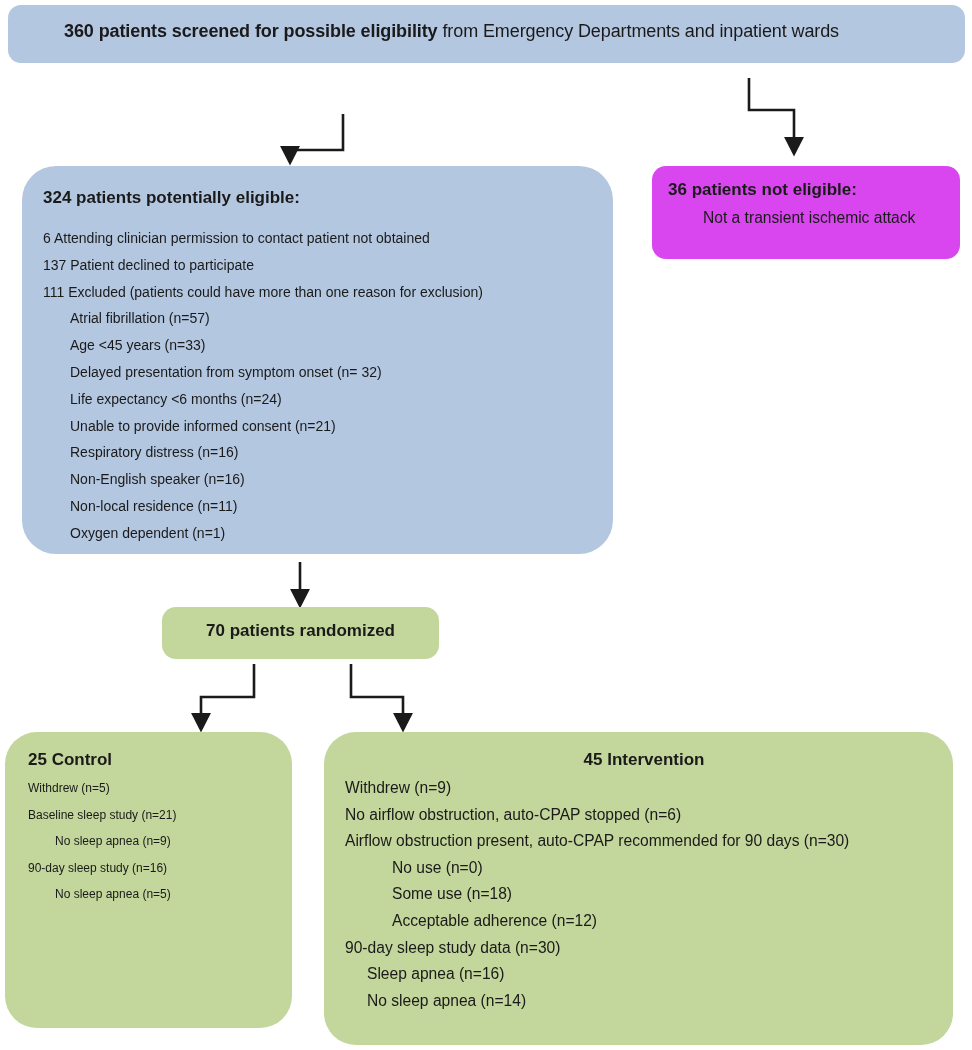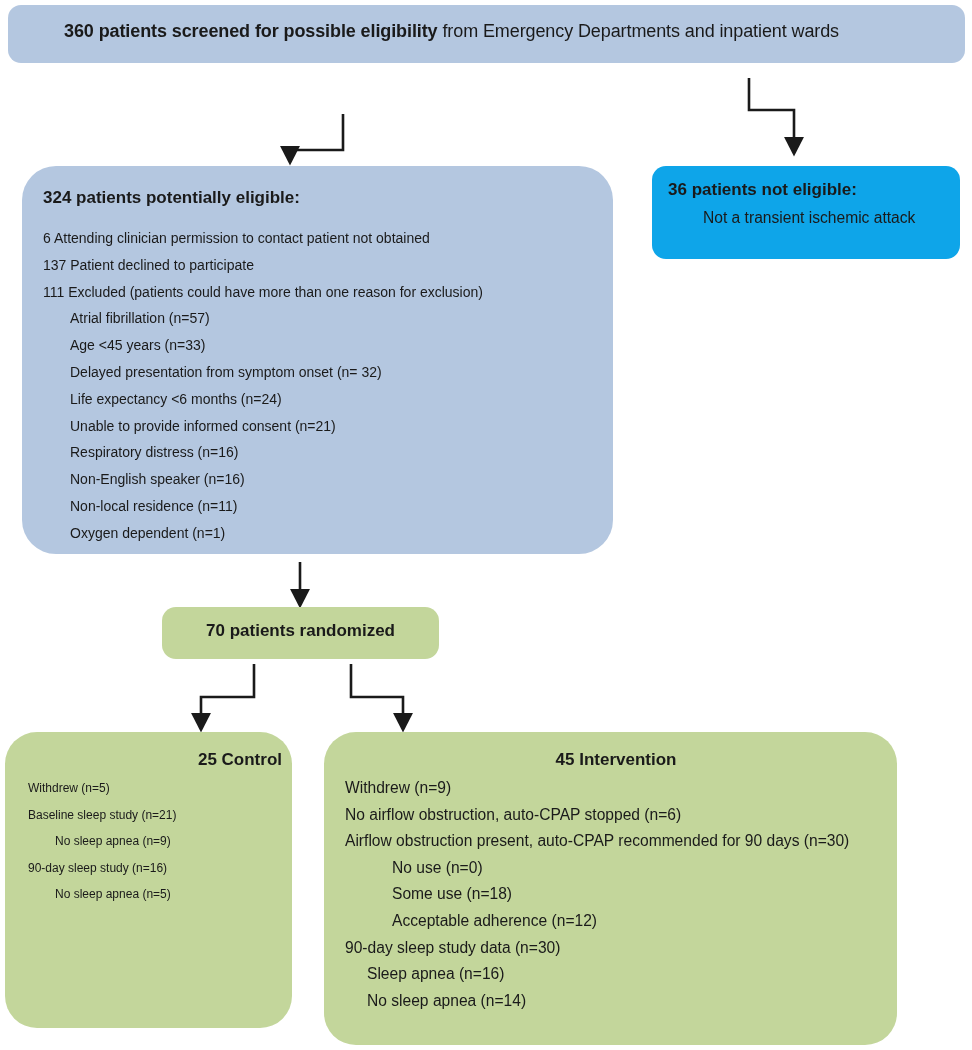--- a/index.html
+++ b/index.html
@@ -18,21 +18,21 @@
     height: 1050px;
     background: #ffffff;
     overflow: hidden;
   }
   .box {
     position: absolute;
     box-sizing: border-box;
     color: #1a1a1a;
   }
   .box-blue   { background: #b4c7e0; }
-  .box-pink   { background: #0ea5e9; }
+  .box-pink   { background: #d946ef; }
   .box-green  { background: #c3d69b; }
 
   .r-small  { border-radius: 13px; }
   .r-big    { border-radius: 34px; }
   .r-med    { border-radius: 14px; }
   .r-bottom { border-radius: 32px; }
 
   .hdr {
     font-weight: bold;
   }
@@ -109,32 +109,32 @@
   #control-box {
     left: 5px; top: 732px;
     width: 287px; height: 296px;
   }
   #control-box .inner {
     position: absolute;
     left: 23px; top: 18px; right: 10px;
   }
   #control-box .hdr {
     font-size: 17px;
-    text-align: right;
+    text-align: left;
     margin-bottom: 5px;
   }
   #control-box .line {
     font-size: 12px;
     line-height: 26.6px;
   }
 
   
   #intervention-box {
     left: 324px; top: 732px;
-    width: 573px; height: 313px;
+    width: 629px; height: 313px;
   }
   #intervention-box .inner {
     position: absolute;
     left: 21px; top: 18px; right: 10px;
   }
   #intervention-box .hdr {
     font-size: 17px;
     text-align: center;
     margin-bottom: 5px;
   }

